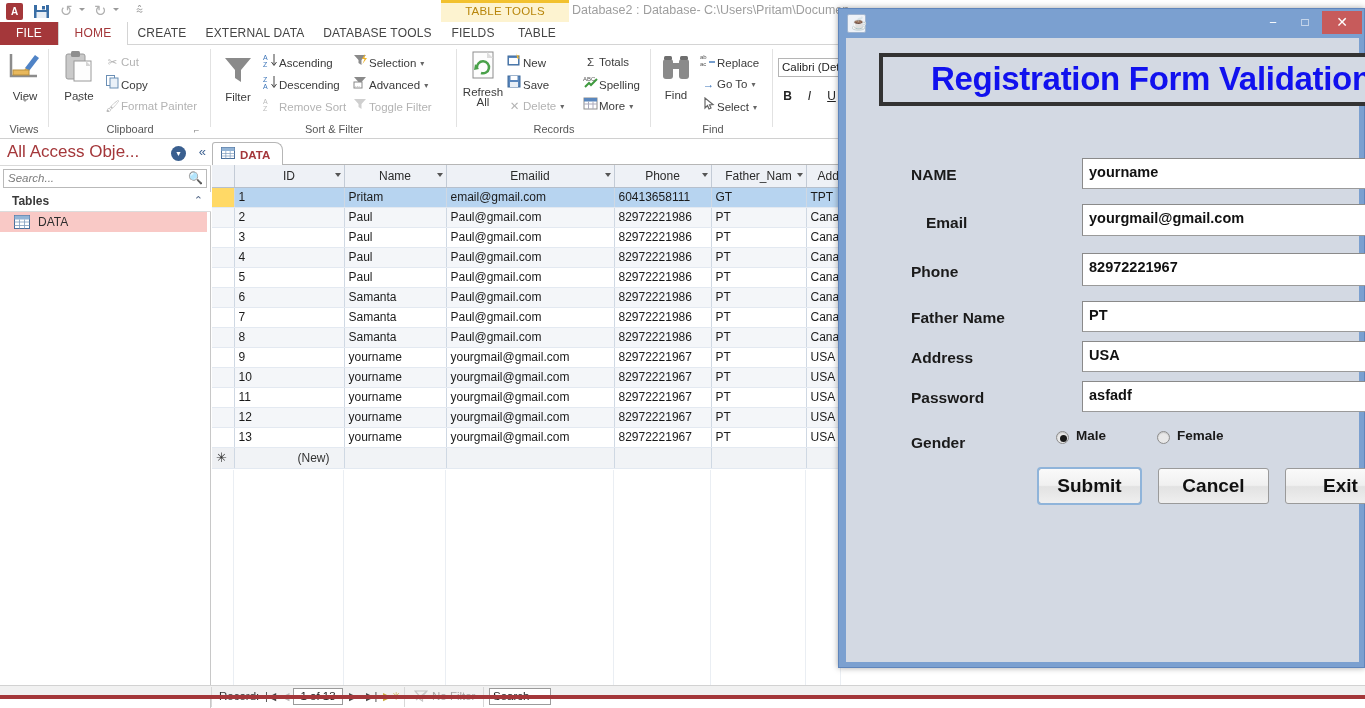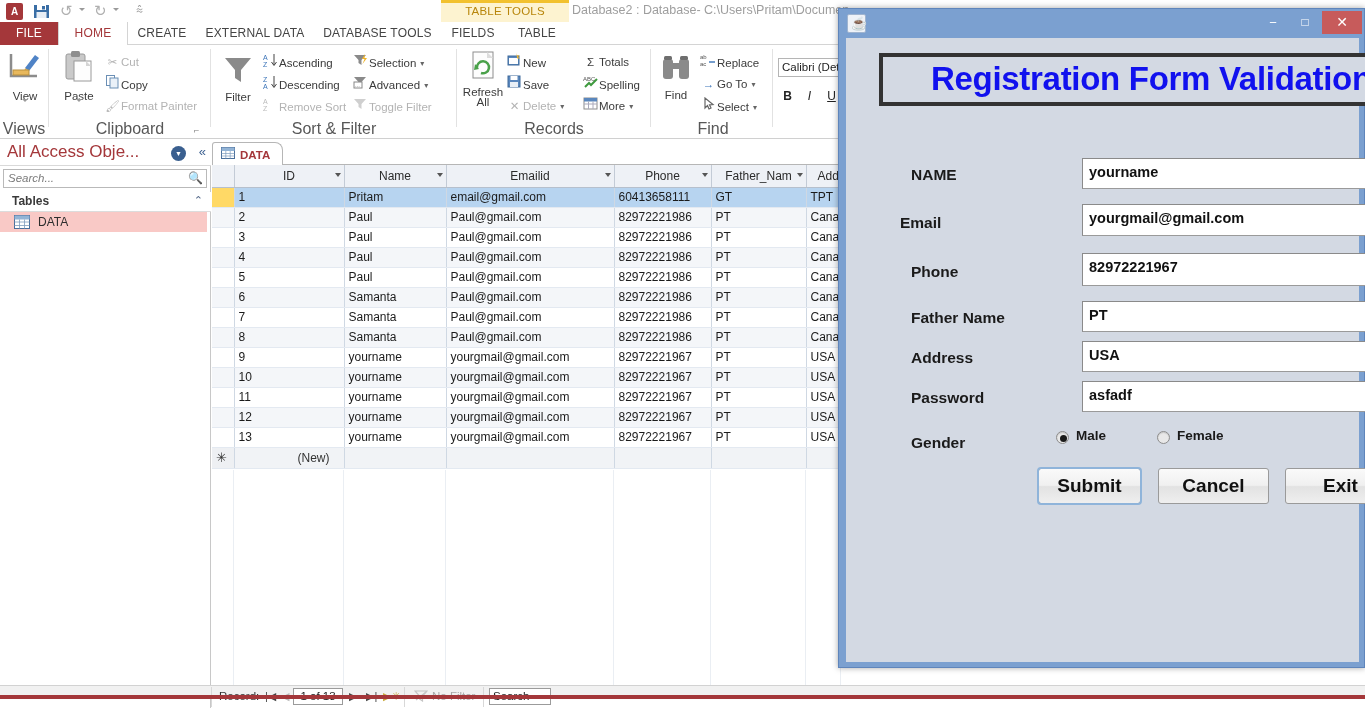--- a/index.html
+++ b/index.html
@@ -69,21 +69,21 @@
     border-bottom: 1px solid #fff; height: 24px;
   }
   
   .ribbon {
     position: absolute; left: 0; top: 45px; width: 1365px; height: 94px;
     background: #ffffff; border-bottom: 1px solid #d0d0d0;
   }
   .grp-sep { position: absolute; top: 4px; width: 1px; height: 78px; background: #e2e2e2; }
   .grp-label {
     position: absolute; bottom: 2px; height: 14px; line-height: 14px;
-    font-size: 16px; color: #575757; text-align: center;
+    font-size: 11px; color: #575757; text-align: center;
   }
   .dlg-launcher { position: absolute; font-size: 9px; color: #777; }
 
   .bigbtn { position: absolute; text-align: center; cursor: default; }
   .bigbtn .lbl { font-size: 11.5px; color: #3b3b3b; display: block; margin-top: 1px; }
   .bigbtn .car { margin: 1px auto 0; }
 
   .smallbtn {
     position: absolute; height: 19px; line-height: 19px;
     font-size: 11.5px; color: #3b3b3b; white-space: nowrap; cursor: default;
@@ -749,21 +749,21 @@
       <div class="jwinbtn max">□</div>
       <div class="jwinbtn close">✕</div>
     </div>
 
     <div class="jbody">
       <div class="jheader">
         <div class="t">Registration Form Validation</div>
       </div>
 
       <div class="jfield-label" style="left:65px;top:128px;">NAME</div>
-      <div class="jfield-label" style="left:54px;top:176px;">Email</div>
+      <div class="jfield-label" style="left:80px;top:176px;">Email</div>
       <div class="jfield-label" style="left:65px;top:225px;">Phone</div>
       <div class="jfield-label" style="left:65px;top:271px;">Father Name</div>
       <div class="jfield-label" style="left:65px;top:311px;">Address</div>
       <div class="jfield-label" style="left:65px;top:351px;">Password</div>
       <div class="jfield-label" style="left:65px;top:396px;">Gender</div>
 
       <div class="jinput" style="left:236px;top:120px;width:288px;height:31px;">yourname</div>
       <div class="jinput" style="left:236px;top:166px;width:288px;height:32px;">yourgmail@gmail.com</div>
       <div class="jinput" style="left:236px;top:215px;width:288px;height:33px;">82972221967</div>
       <div class="jinput" style="left:236px;top:263px;width:288px;height:31px;">PT</div>

